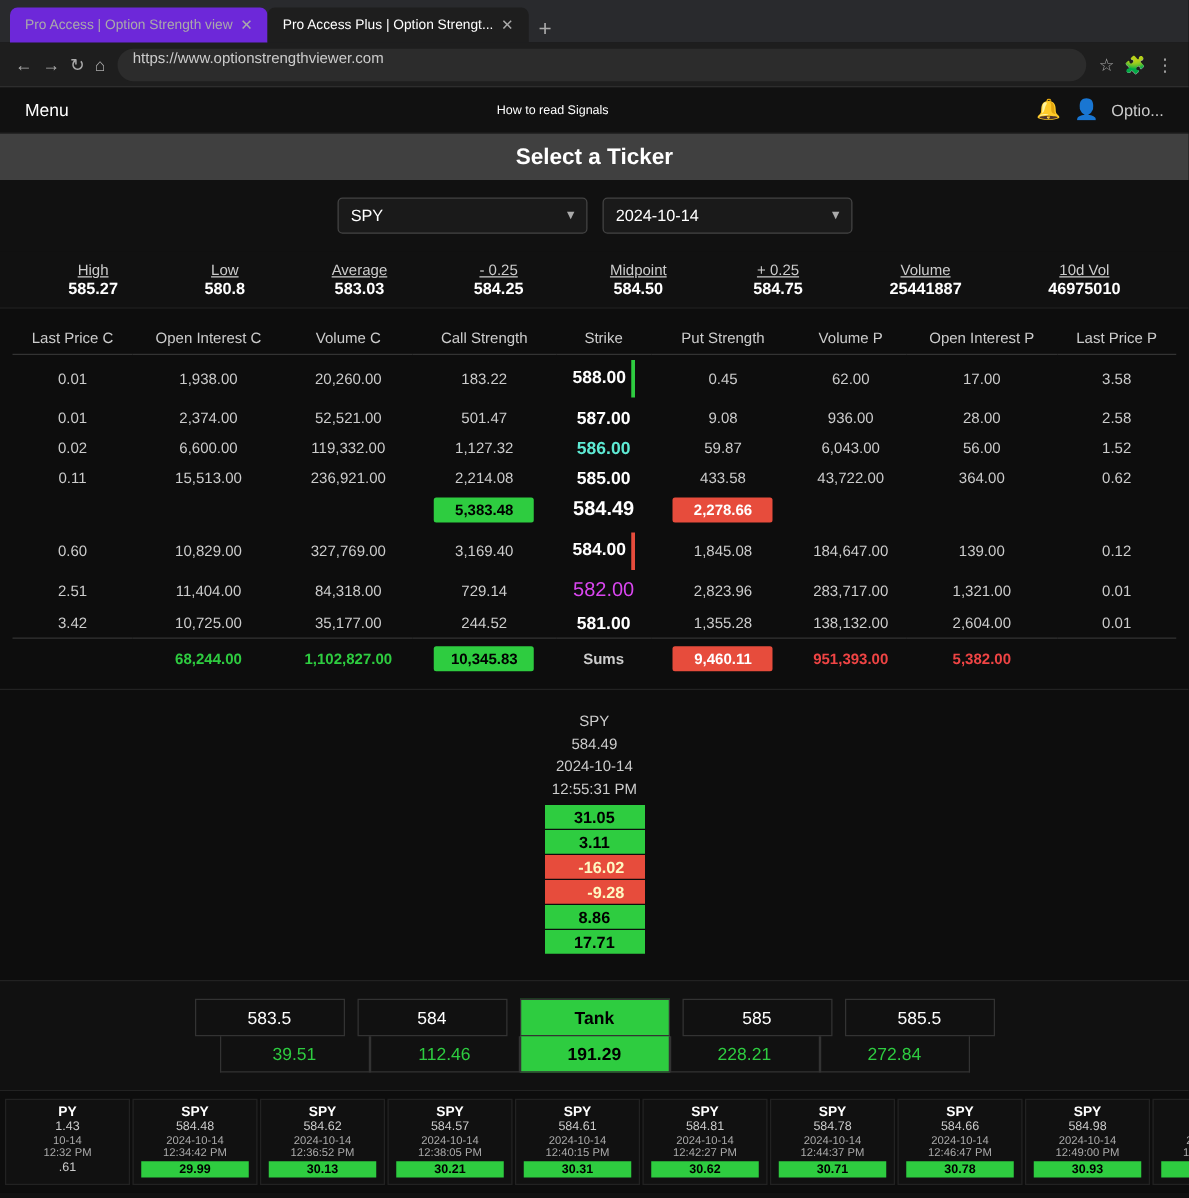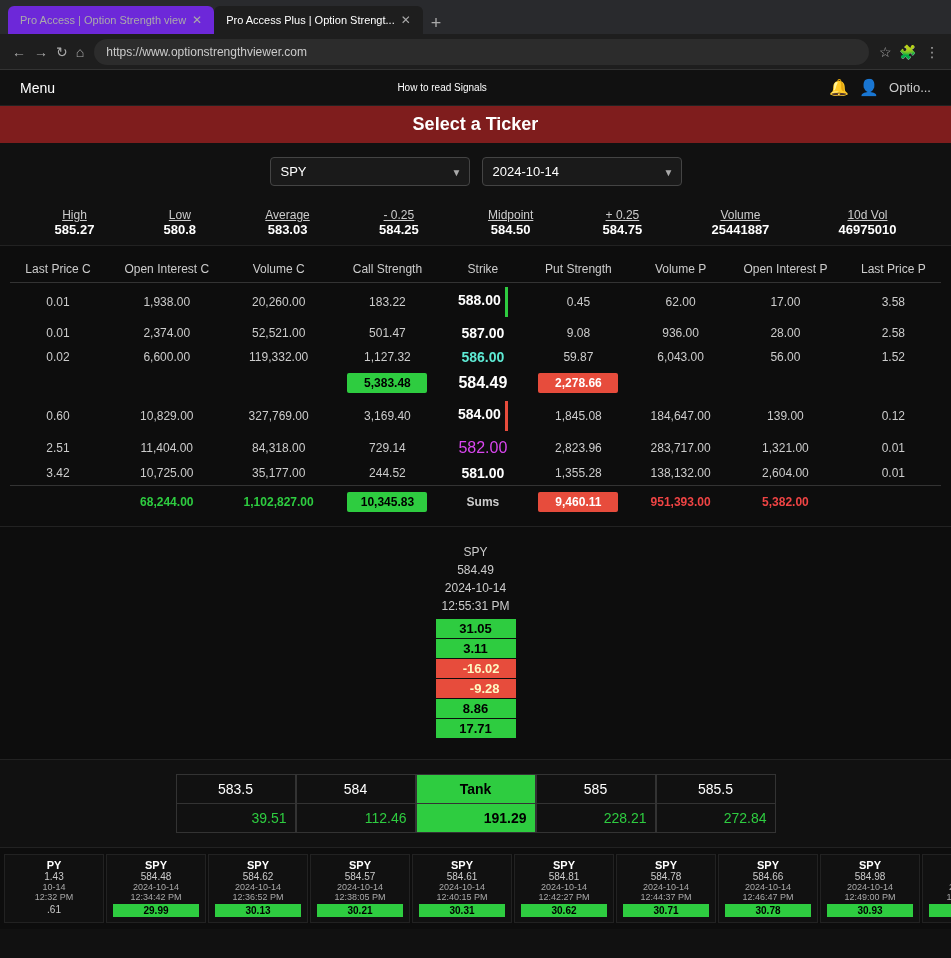--- a/index.html
+++ b/index.html
@@ -40,40 +40,40 @@
       gap: 10px;
       border-bottom: 1px solid #333;
     }
     .address-bar .nav-icons { display: flex; gap: 8px; color: #aaa; font-size: 14px; }
     .address-field {
       flex: 1;
       background: #2c2c2c;
       border-radius: 16px;
       height: 26px;
       display: flex;
-      align-items: center;
+      align-items: flex-start;
       padding: 0 12px;
       color: #ccc;
       font-size: 12px;
     }
     .address-bar .right-icons { color: #aaa; font-size: 14px; display: flex; gap: 8px; }
 
     
     .app-header {
       background: #111;
       display: flex;
       justify-content: space-between;
       align-items: center;
       padding: 8px 20px;
       border-bottom: 1px solid #222;
     }
     .app-header-right { display: flex; align-items: center; gap: 10px; color: #ccc; font-size: 13px; }
 
     .select-ticker-bar {
-      background: #7f1d1d;
+      background: #404040;
       text-align: center;
       padding: 8px;
       font-size: 18px;
       font-weight: bold;
       color: #fff;
       cursor: pointer;
     }
 
     .controls-row {
       display: flex;
@@ -196,21 +196,21 @@
     .tank-section {
       background: #111;
       padding: 14px 0;
       display: flex;
       flex-direction: column;
       align-items: center;
       border-top: 1px solid #222;
     }
     .tank-row {
       display: flex;
-      gap: 0;
+      gap: 10px;
     }
     .tank-cell {
       width: 120px;
       text-align: center;
       padding: 6px 8px;
       font-size: 14px;
       color: #fff;
       border: 1px solid #333;
     }
     .tank-cell.tank-highlight {
@@ -218,21 +218,21 @@
       color: #000;
       font-weight: bold;
     }
     .tank-values-row {
       display: flex;
       gap: 0;
       margin-top: 0;
     }
     .tank-val-cell {
       width: 120px;
-      text-align: right;
+      text-align: center;
       padding: 6px 8px;
       font-size: 14px;
       color: #2ecc40;
       border: 1px solid #333;
       border-top: none;
     }
     .tank-val-cell.tank-highlight-val {
       background: #2ecc40;
       color: #000;
       font-weight: bold;
@@ -418,20 +418,31 @@
       <td>6,600.00</td>
       <td>119,332.00</td>
       <td>1,127.32</td>
       <td><span class="strike-col" style="font-size:14px;font-weight:bold;color:#5eead4;">586.00</span></td>
       <td>59.87</td>
       <td>6,043.00</td>
       <td>56.00</td>
       <td>1.52</td>
     </tr>
         <tr>
+      <td>0.11</td>
+      <td>15,513.00</td>
+      <td>236,921.00</td>
+      <td>2,214.08</td>
+      <td><span class="strike-col" style="font-size:14px;font-weight:bold;color:#fff;">585.00</span></td>
+      <td>433.58</td>
+      <td>43,722.00</td>
+      <td>364.00</td>
+      <td>0.62</td>
+    </tr>
+        <tr>
       <td></td>
       <td></td>
       <td></td>
       <td><span class="green-bar">5,383.48</span></td>
       <td>
         <span class="strike-current">584.49</span>
       </td>
       <td><span class="red-bar">2,278.66</span></td>
       <td></td>
       <td></td>

